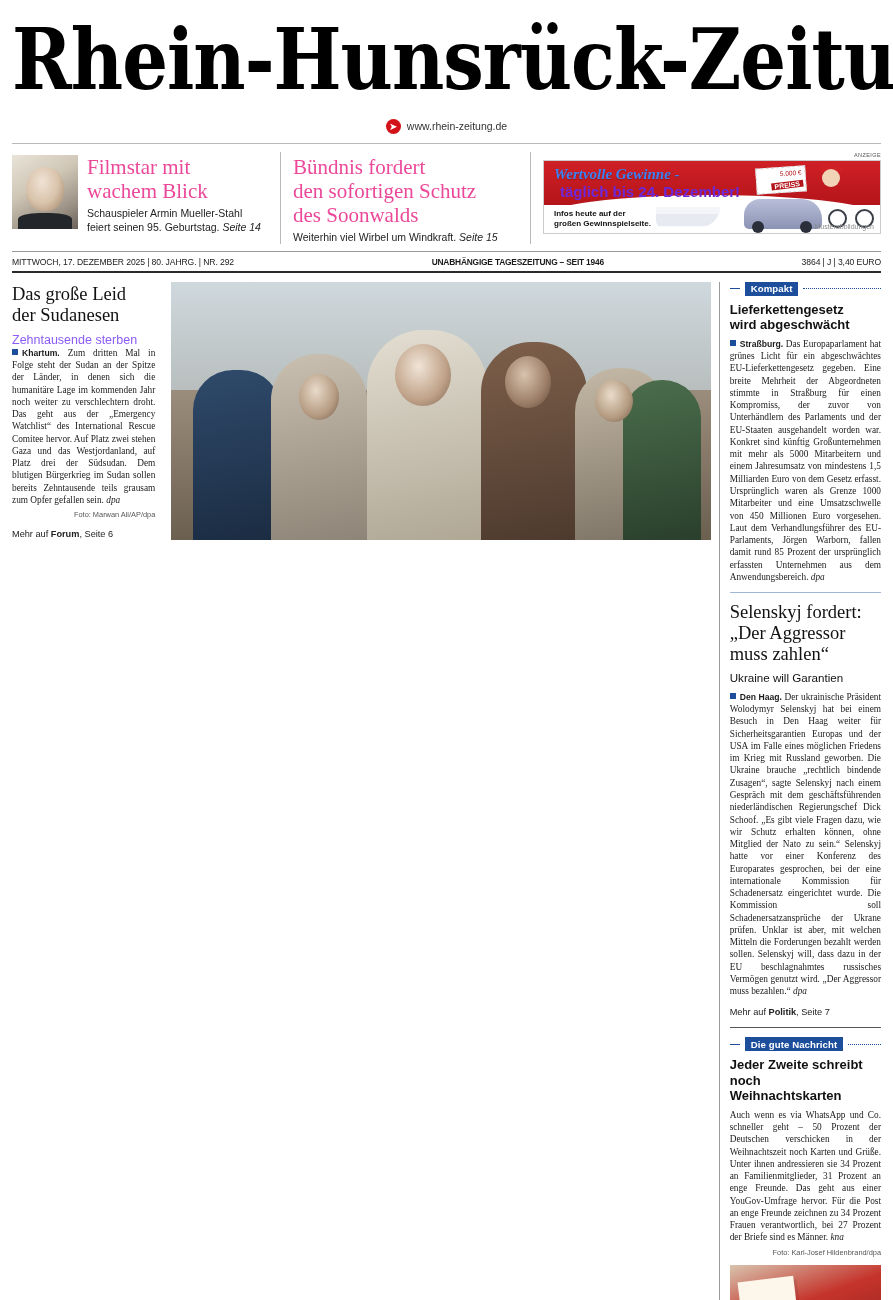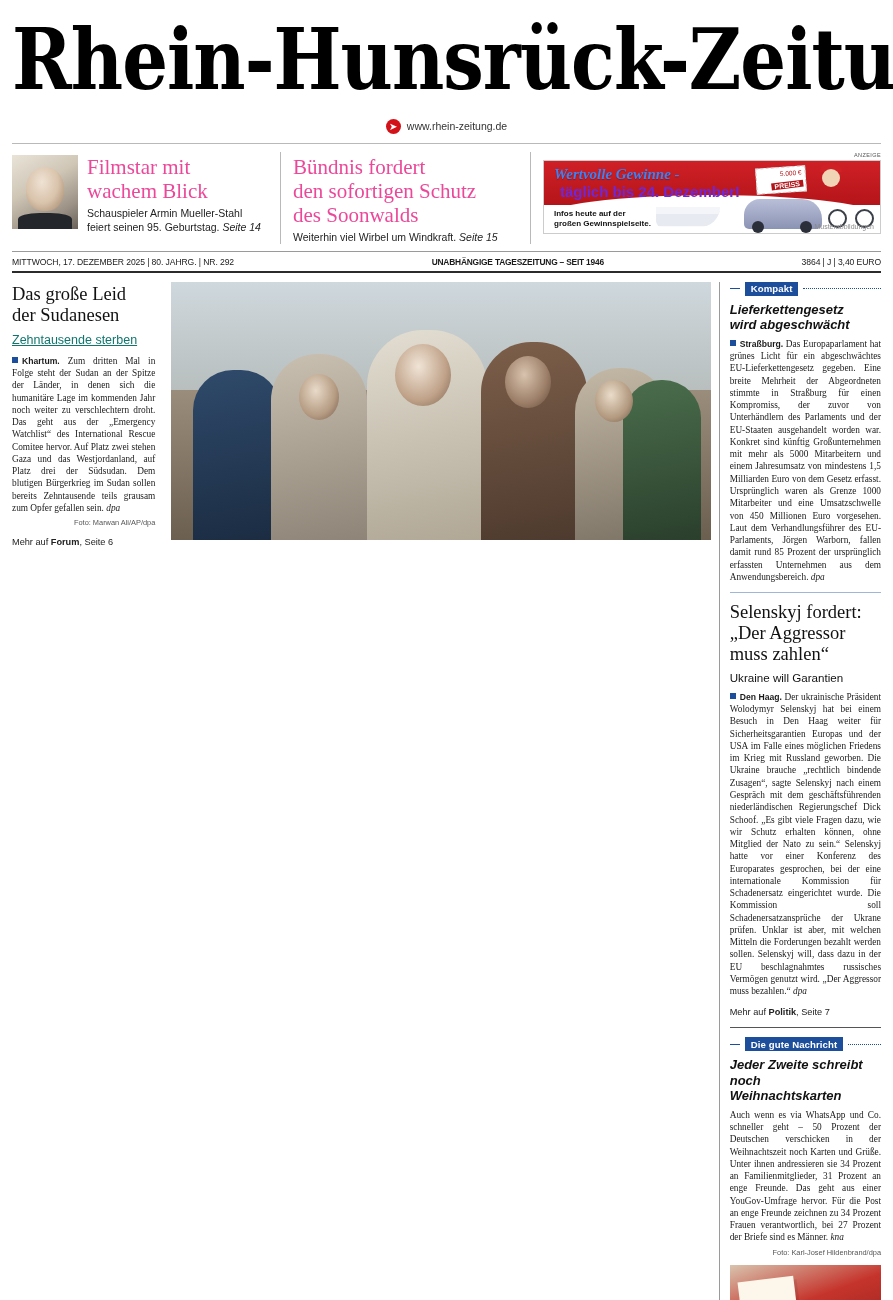--- a/index.html
+++ b/index.html
@@ -144,23 +144,22 @@
   .topgrid { display:flex; margin-top: 9px; }
   .col-left { width: 152px; padding-right: 8px; }
   .col-photo { width: 558px; padding: 0 8px; }
   .col-right { width: 163px; padding-left: 10px; border-left: 1px solid #9a9a9a; }
 
   .sud-head {
     font-family:Liberation Serif, serif; font-size: 18.5px; line-height:1.14;
     font-weight: 400; margin: 2px 0 7px 0;
   }
   .sud-sub {
-    font-family:"Liberation Sans", sans-serif; font-size: 12.5px; color:#0f766e;
-    margin-bottom: 8px;
-    text-decoration: underline;
+    font-family:"Liberation Sans", sans-serif; font-size: 12.5px; color:#8b5cf6;
+    margin-bottom: 0;
   }
   .body-txt {
     font-family:"Liberation Serif", serif; font-size: 9.3px; line-height: 1.32;
     text-align: justify; color:#1a1a1a;
   }
   .body-txt p { margin: 0 0 4px 0; }
   .sq { display:inline-block; width:6px; height:6px; background:#1d4e9b; margin-right:4px; vertical-align: 1px;}
   .place { font-family:"Liberation Sans", sans-serif; font-weight:700; font-size:8.6px; }
   .dpa { font-style: italic; }
   .credit {
@@ -195,21 +194,21 @@
     display:flex; align-items:center; gap:5px; margin-bottom: 6px;
   }
   .tag-pill {
     background: #1d4e9b; color:#fff; font-family:"Liberation Sans", sans-serif;
     font-weight: 700; font-size: 9.6px; padding: 1.5px 6px; letter-spacing:0.1px;
   }
   .tag-line { flex:1; border-top: 1px dotted #1d4e9b; }
   .tag-dash { width: 10px; border-top: 1px solid #1d4e9b; }
   .kompakt-head {
     font-family:"Liberation Sans", sans-serif; font-weight: 700;
-    font-size: 13px; line-height: 1.16; margin: 0 11px 6px 0; color:#111;font-style:italic;
+    font-size: 13px; line-height: 1.16; margin: 0 11px 6px 0; color:#111;
   }
   .hr-blue { border-top: 1px solid #9fb6d6; margin: 9px 0; }
   .hr-dark { border-top: 1px solid #555; margin: 10px 0 9px 0; }
 
   .sel-head {
     font-family:"Liberation Serif", serif; font-size: 18.5px; line-height:1.13;
     margin: 0 0 6px 0;
   }
   .sel-sub {
     font-family:"Liberation Sans", sans-serif; font-size: 11.6px; margin-bottom: 7px; color:#111;

